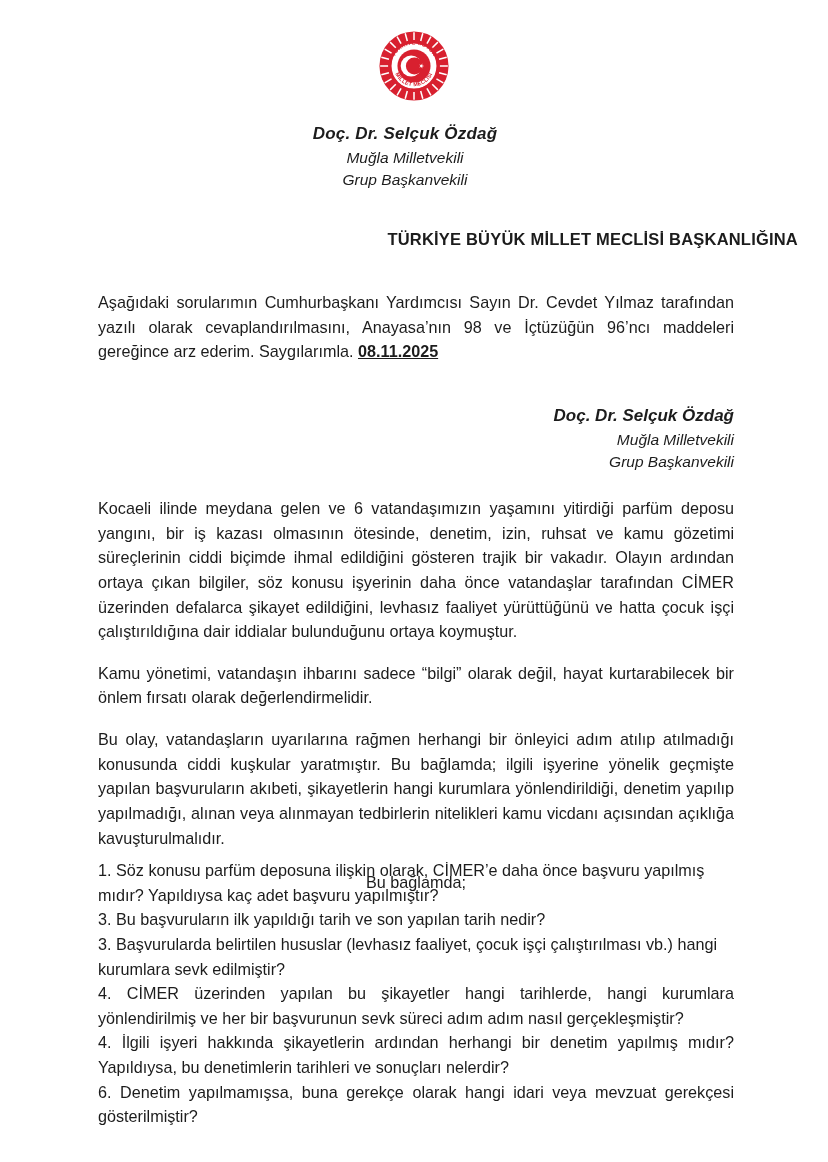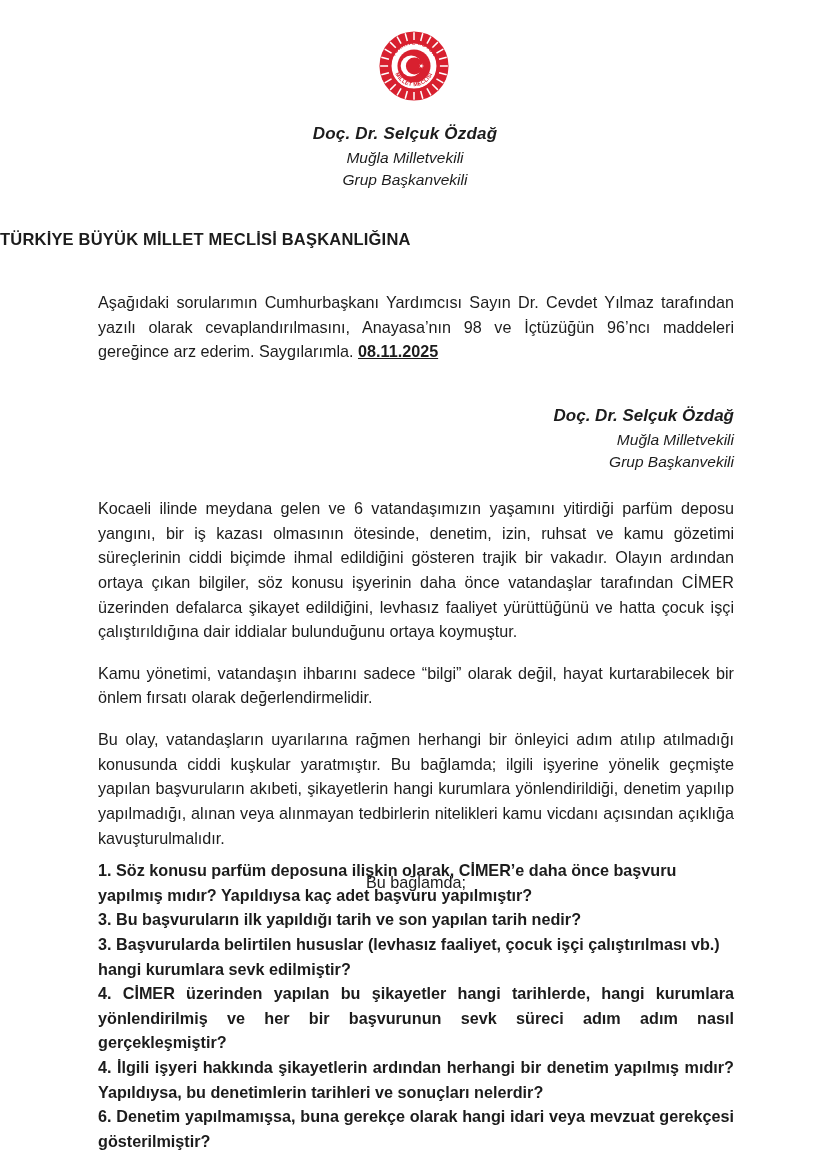--- a/index.html
+++ b/index.html
@@ -50,25 +50,25 @@
   }
   .hdr-sub {
     font-size: 15.5px;
     font-style: italic;
     line-height: 1.45;
   }
 
   
   .addressee {
     margin-top: 38px;
-    text-align: left;
+    text-align: right;
     font-size: 16.5px;
     font-weight: bold;
     letter-spacing: 0.2px;
-    padding-right: 14px;
+    padding-right: 30px;
   }
 
   
   .col {
     position: absolute;
     left: 98px;
     width: 636px;
   }
   .para {
     font-size: 16.2px;
@@ -98,21 +98,20 @@
     font-size: 15.5px;
     font-style: italic;
     line-height: 1.45;
   }
 
   .q-list { margin: 0; }
   .q-item {
     font-size: 16.2px;
     line-height: 1.52;
     margin: 0;
-    font-weight: bold;
   }
   .q-item.justify { text-align: justify; }
   .q-item.ragged { text-align: left; }
 </style>
 </head>
 <body>
 
 <div class="page">
 
   <div class="emblem-wrap">

